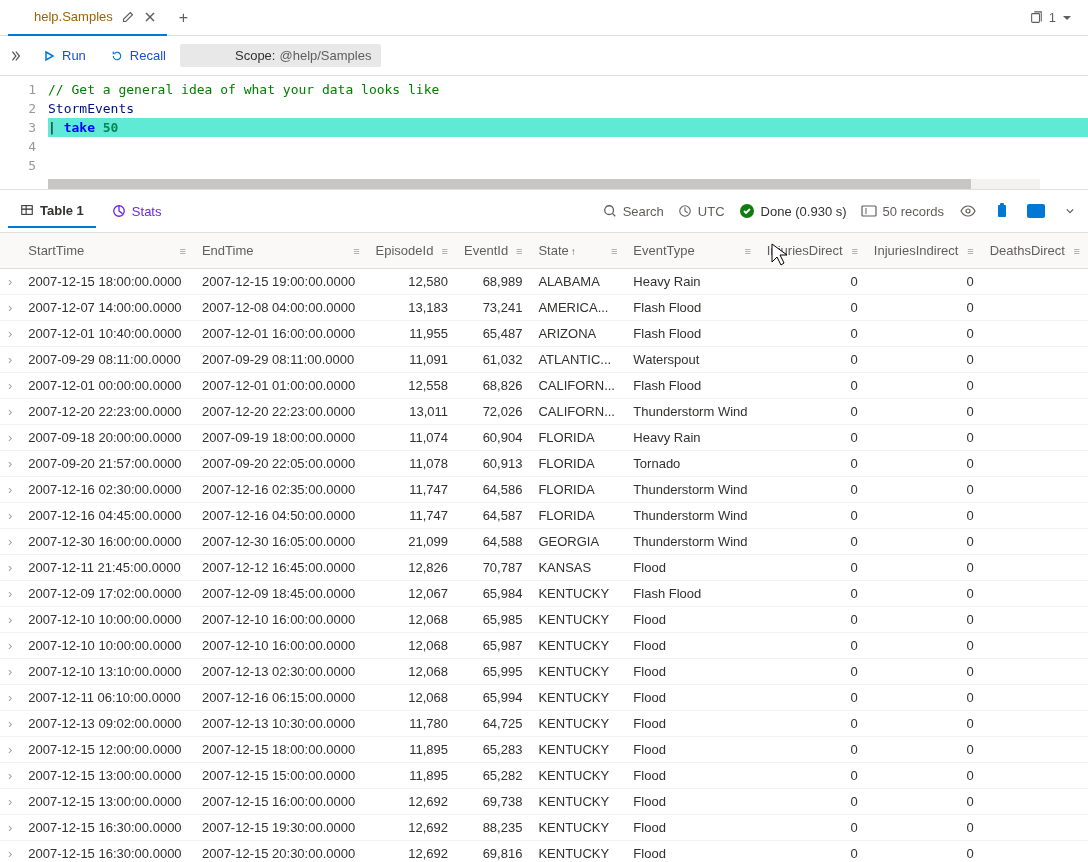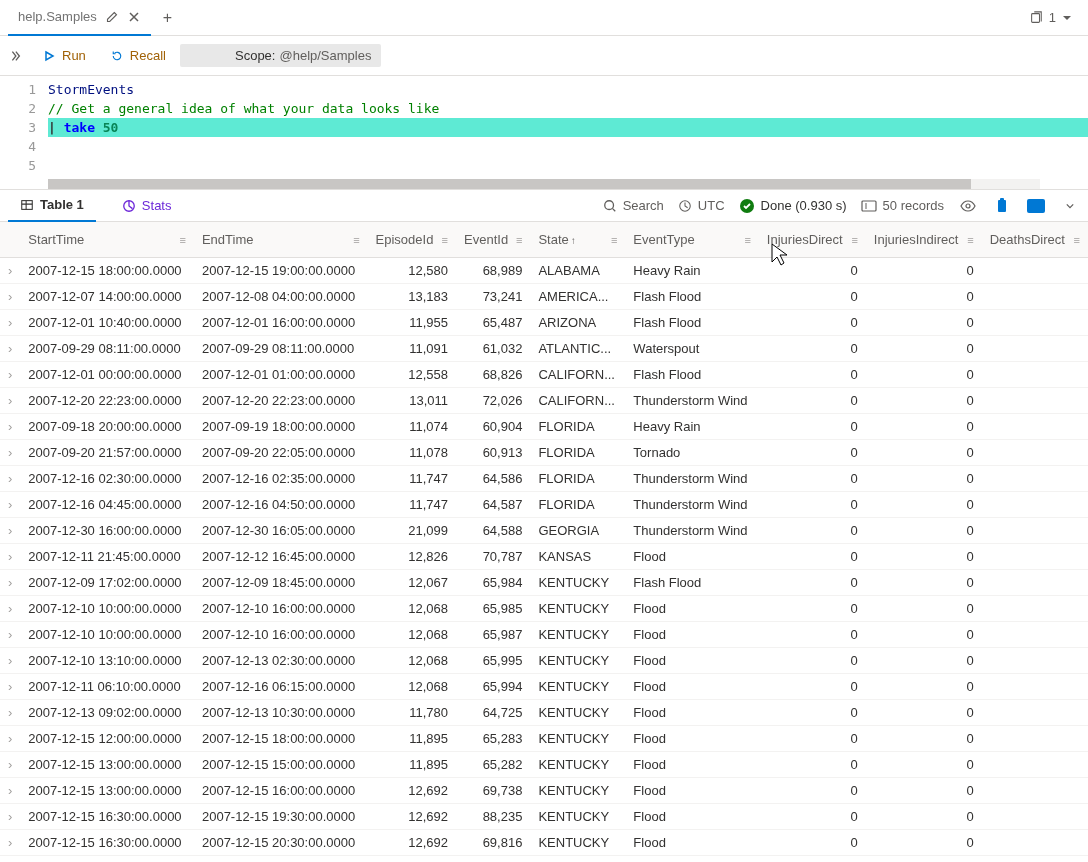--- a/index.html
+++ b/index.html
@@ -1,29 +1,29 @@
 <!DOCTYPE html>
 <html><head>
 <meta charset="utf-8">
 <style>
 * { box-sizing: border-box; margin: 0; padding: 0; }
 body { font-family: 'Segoe UI', Arial, sans-serif; font-size: 13px; color: #323130; background: #fff; width: 1088px; height: 862px; overflow: hidden; }
 
 
 .tab-bar { display: flex; align-items: center; height: 36px; border-bottom: 1px solid #e1dfdd; padding: 0 8px; }
 .tab { display: flex; align-items: center; gap: 8px; padding: 6px 10px; border-bottom: 2px solid #0078d4; height: 36px; }
-.tab-title { font-size: 13px; color: #737373; white-space: nowrap; }
+.tab-title { font-size: 13px; color: #a16207; white-space: nowrap; margin-left: 16px; }
 .tab-icon { width: 14px; height: 14px; display: flex; align-items: center; justify-content: center; color: #605e5c; cursor: pointer; }
 .tab-add { margin-left: 12px; color: #605e5c; cursor: pointer; font-size: 16px; }
 .tab-spacer { flex: 1; }
 .tab-right { display: flex; align-items: center; gap: 6px; color: #605e5c; font-size: 13px; margin-right: 8px; cursor: pointer; }
 
 
 .toolbar { display: flex; align-items: center; height: 40px; padding: 0 8px; border-bottom: 1px solid #e1dfdd; gap: 4px; }
-.tb-btn { display: flex; align-items: center; gap: 6px; padding: 6px 10px; color: #a16207; cursor: pointer; border-radius: 2px; }
+.tb-btn { display: flex; align-items: center; gap: 6px; padding: 6px 10px; color: #1d4ed8; cursor: pointer; border-radius: 2px; }
 .tb-icon { width: 14px; height: 14px; display: flex; align-items: center; justify-content: center; }
 .scope { background: #e8e8e8; padding: 4px 10px; border-radius: 2px; display: flex; gap: 4px; align-items: center; font-size: 13px; }
 .scope-label { color: #323130; margin-left: 45px; }
 .scope-value { color: #605e5c; }
 .tb-spacer { flex: 1; }
 .tb-right { display: flex; align-items: center; gap: 4px; }
 
 
 .editor { display: flex; font-family: 'Consolas', monospace; font-size: 13px; line-height: 19px; padding: 4px 0; min-height: 100px; }
 .gutter { width: 48px; text-align: right; color: #999; padding-right: 12px; user-select: none; }
@@ -33,21 +33,21 @@
 .code-line.current { background: #5eead4; font-weight: bold; }
 .tok-comment { color: #008000; }
 .tok-ident { color: #001080; }
 .tok-keyword { color: #0000ff; }
 .tok-number { color: #098658; }
 .tok-pipe { color: #323130; }
 .hscroll-track { height: 10px; background: #f3f2f1; margin: 0 48px 0 48px; position: relative; }
 .hscroll-thumb { position: absolute; left: 0; top: 0; height: 10px; width: 93%; background: #c8c6c4; }
 
 
-.results-tabs { display: flex; align-items: center; height: 33px; border-top: 1px solid #e1dfdd; border-bottom: 1px solid #e1dfdd; padding: 0 8px; gap: 14px; }
+.results-tabs { display: flex; align-items: center; height: 44px; border-top: 1px solid #e1dfdd; border-bottom: 1px solid #e1dfdd; padding: 0 8px; gap: 4px; }
 .rtab { display: flex; align-items: center; gap: 6px; padding: 8px 12px; cursor: pointer; color: #6d28d9; }
 .rtab.active { border-bottom: 2px solid #0078d4; color: #323130; font-weight: 600; }
 .rtab-spacer { flex: 1; }
 .rstatus { display: flex; align-items: center; gap: 14px; }
 .rstatus-item { display: flex; align-items: center; gap: 6px; color: #605e5c; font-size: 13px; }
 .check { color: #107c10; }
 .ricon-btn { width: 20px; height: 20px; display: flex; align-items: center; justify-content: center; color: #605e5c; cursor: pointer; }
 .ricon-btn.blue { color: #0078d4; }
 
 
@@ -126,22 +126,22 @@
 
 <div class="editor">
   <div class="gutter" id="gutter">
       <div>1</div>
       <div>2</div>
       <div>3</div>
       <div>4</div>
       <div>5</div>
     </div>
   <div class="code" id="code">
+      <div class="code-line"><span class="tok-comment">// Get a general idea of what your data looks like</span></div>
       <div class="code-line"><span class="tok-ident">StormEvents</span></div>
-      <div class="code-line"><span class="tok-comment">// Get a general idea of what your data looks like</span></div>
       <div class="code-line current"><span class="tok-pipe">| </span><span class="tok-keyword">take</span><span class=""> </span><span class="tok-number">50</span></div>
       <div class="code-line"></div>
       <div class="code-line"></div>
     </div>
 </div>
 <div class="hscroll-track">
     <div class="hscroll-thumb"></div>
   </div>
 
 <div class="results-tabs">

